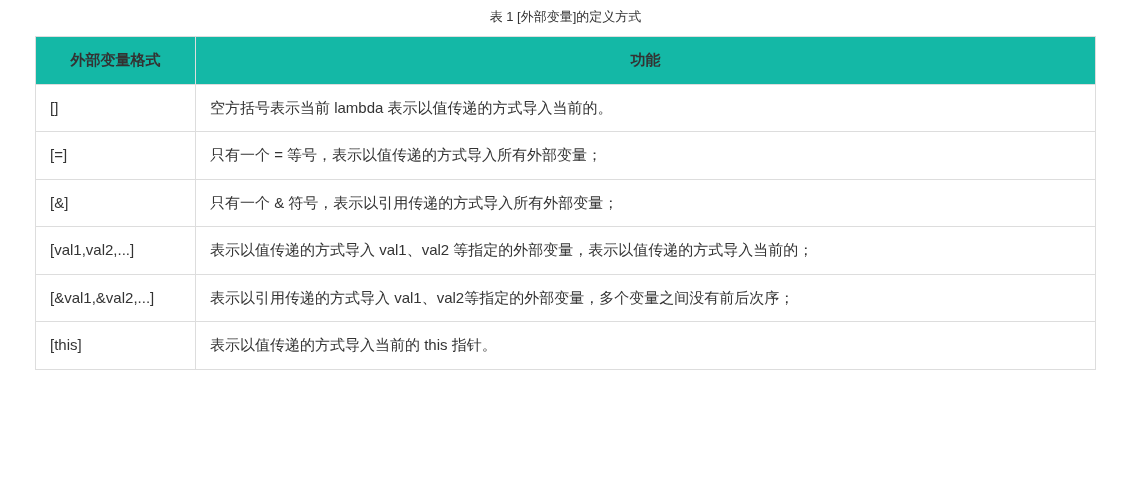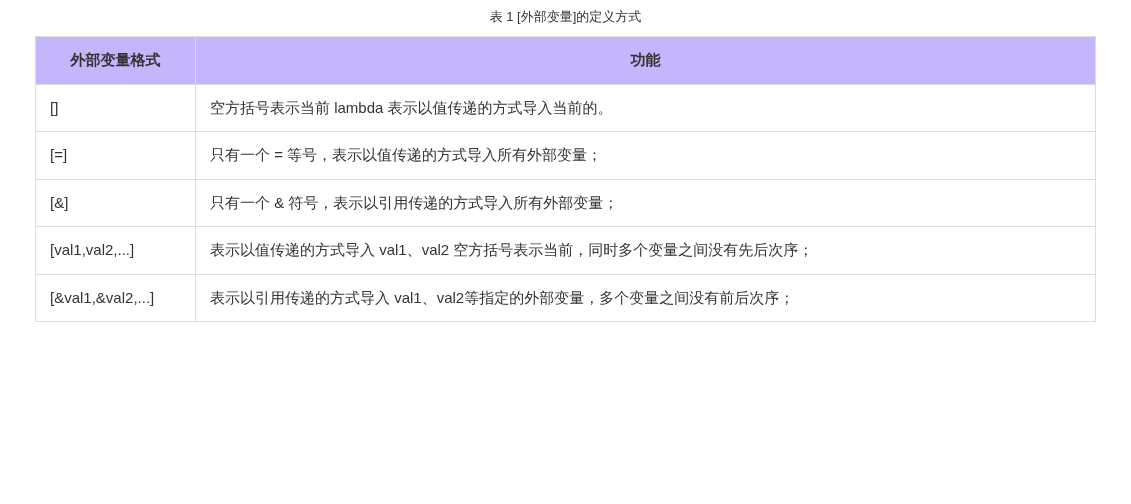--- a/index.html
+++ b/index.html
@@ -26,21 +26,21 @@
       background: #ffffff;
     }
     th, td {
       border: 1px solid #dddddd;
       padding: 12px 14px;
       text-align: left;
       vertical-align: middle;
       line-height: 1.5;
     }
     th {
-      background-color: #c4b5fd;
+      background-color: #14b8a6;
       font-weight: bold;
       color: #333333;
       text-align: center;
     }
     th:first-child {
       width: 160px;
     }
     td:first-child {
       white-space: nowrap;
     }
@@ -68,20 +68,24 @@
     <tr>
       <td>[=]</td>
       <td>只有一个 = 等号，表示以值传递的方式导入所有外部变量；</td>
     </tr>
     <tr>
       <td>[&amp;]</td>
       <td>只有一个 &amp; 符号，表示以引用传递的方式导入所有外部变量；</td>
     </tr>
     <tr>
       <td>[val1,val2,...]</td>
-      <td>表示以值传递的方式导入 val1、val2 空方括号表示当前，同时多个变量之间没有先后次序；</td>
+      <td>表示以值传递的方式导入 val1、val2 等指定的外部变量，表示以值传递的方式导入当前的；</td>
     </tr>
     <tr>
       <td>[&amp;val1,&amp;val2,...]</td>
       <td>表示以引用传递的方式导入 val1、val2等指定的外部变量，多个变量之间没有前后次序；</td>
     </tr>
+    <tr>
+      <td>[this]</td>
+      <td>表示以值传递的方式导入当前的 this 指针。</td>
+    </tr>
   </tbody>
 </table>
 
 </body></html>

